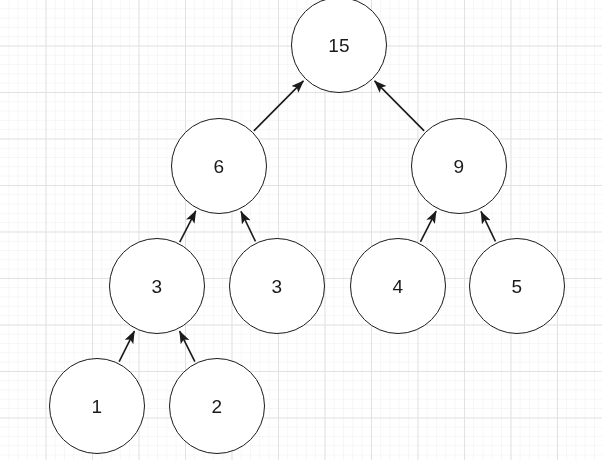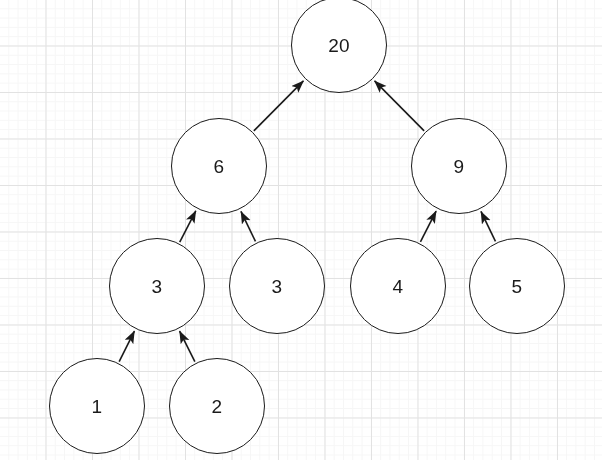--- a/index.html
+++ b/index.html
@@ -71,21 +71,21 @@
         <line x1="255.45915130325648" y1="241.43272683432377" x2="240.97601735728378" y2="211.46762211851816" stroke="#1a1a1a" stroke-width="1.6" marker-end="url(#arrowhead)"></line>
         <line x1="420.4307581997438" y1="241.87391829558595" x2="436.1160951699583" y2="211.01751769844262" stroke="#1a1a1a" stroke-width="1.6" marker-end="url(#arrowhead)"></line>
         <line x1="495.4591513032565" y1="241.43272683432377" x2="480.9760173572838" y2="211.46762211851816" stroke="#1a1a1a" stroke-width="1.6" marker-end="url(#arrowhead)"></line>
         <line x1="119.13707297724791" y1="361.72585404550415" x2="134.41571342725211" y2="331.16857314549577" stroke="#1a1a1a" stroke-width="1.6" marker-end="url(#arrowhead)"></line>
         <line x1="194.86292702275207" y1="361.72585404550415" x2="179.58428657274789" y2="331.16857314549577" stroke="#1a1a1a" stroke-width="1.6" marker-end="url(#arrowhead)"></line>
       </g>
   </svg>
 
   <div id="nodes-layer">
       <div class="node" style="left: 291px; top: -3px; width: 96px; height: 96px; border-color: rgb(26, 26, 26); background: rgb(255, 255, 255);">
-        <span class="node-label" style="color: rgb(26, 26, 26);">20</span>
+        <span class="node-label" style="color: rgb(26, 26, 26);">15</span>
       </div>
       <div class="node" style="left: 171px; top: 118px; width: 96px; height: 96px; border-color: rgb(26, 26, 26); background: rgb(255, 255, 255);">
         <span class="node-label" style="color: rgb(26, 26, 26);">6</span>
       </div>
       <div class="node" style="left: 411px; top: 118px; width: 96px; height: 96px; border-color: rgb(26, 26, 26); background: rgb(255, 255, 255);">
         <span class="node-label" style="color: rgb(26, 26, 26);">9</span>
       </div>
       <div class="node" style="left: 109px; top: 238px; width: 96px; height: 96px; border-color: rgb(26, 26, 26); background: rgb(255, 255, 255);">
         <span class="node-label" style="color: rgb(26, 26, 26);">3</span>
       </div>

